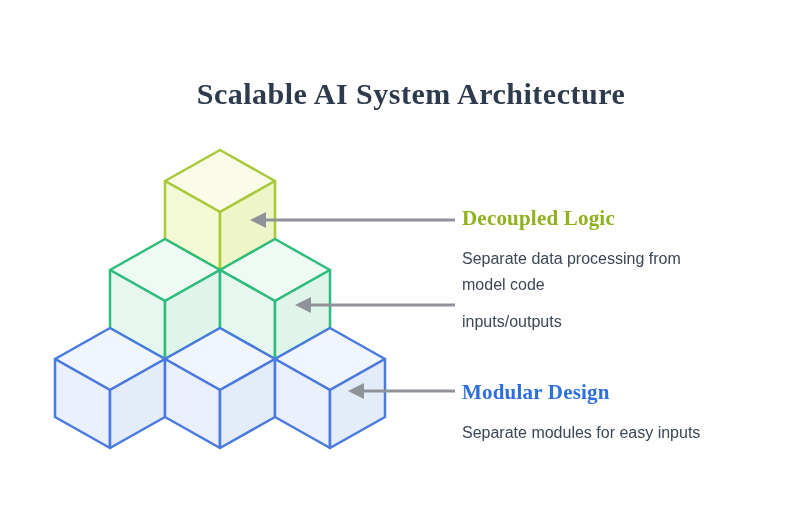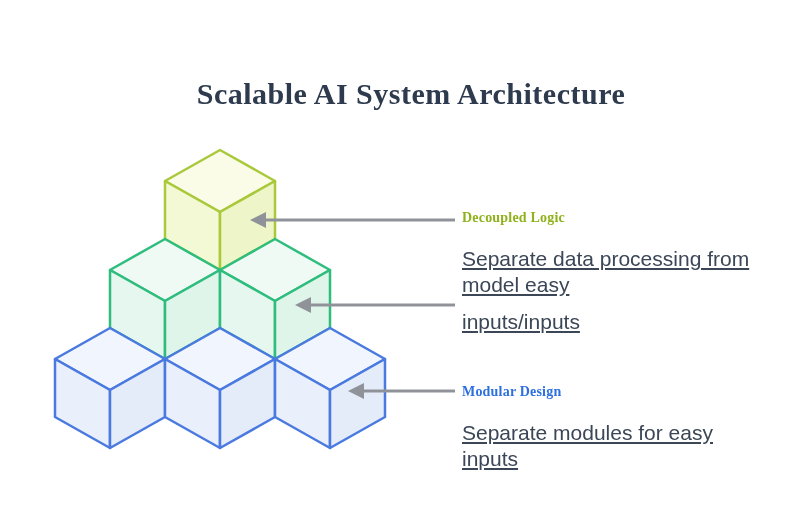--- a/index.html
+++ b/index.html
@@ -31,27 +31,27 @@
   .c3 .face-right{fill:var(--cube3-right,#e4ebf9);}
 
   .arrow-line{stroke:var(--arrow,#8f9399);stroke-width:3;}
   .arrow-head{fill:var(--arrow,#8f9399);}
 
   .item{position:absolute;left:462px;width:312px;}
   .item-0{top:206px;}
   .item-1{top:293px;}
   .item-2{top:380px;}
   .heading{
-    font-family:"Liberation Serif",serif;font-size:14px;font-weight:700;
+    font-family:"Liberation Serif",serif;font-size:21px;font-weight:700;
     line-height:24px;letter-spacing:.2px;
   }
   .item-0 .heading{color:var(--heading-0,#8fb21c);}
   .item-1 .heading{color:var(--heading-1,#12b578);}
   .item-2 .heading{color:var(--heading-2,#2e6fe0);}
-  .desc{margin-top:16px;font-size:21px;line-height:26px;color:var(--body,#3b4656);text-decoration:underline;}
+  .desc{margin-top:16px;font-size:16px;line-height:26px;color:var(--body,#3b4656);}
 </style>
 </head>
 <body>
 
 <div class="canvas">
 
   <h1 class="title">Scalable AI System Architecture</h1>
 
   <svg class="diagram" viewBox="0 0 800 528" aria-hidden="true">
 
@@ -99,27 +99,27 @@
     <g>
       <line class="arrow-line" x1="362" y1="391" x2="455" y2="391"></line>
       <polygon class="arrow-head" points="348,391 364,383 364,399"></polygon>
     </g>
   </svg>
 
   <div class="item item-0">
     <div class="heading">Decoupled Logic</div>
     <div class="desc">
       <div class="line">Separate data processing from</div>
-      <div class="line">model easy</div>
+      <div class="line">model code</div>
     </div>
   </div>
 
   <div class="item item-1">
     <div class="desc">
-      <div class="line">inputs/inputs</div>
+      <div class="line">inputs/outputs</div>
     </div>
   </div>
 
   <div class="item item-2">
     <div class="heading">Modular Design</div>
     <div class="desc">
       <div class="line">Separate modules for easy inputs</div>
       <div class="line"></div>
     </div>
   </div>

